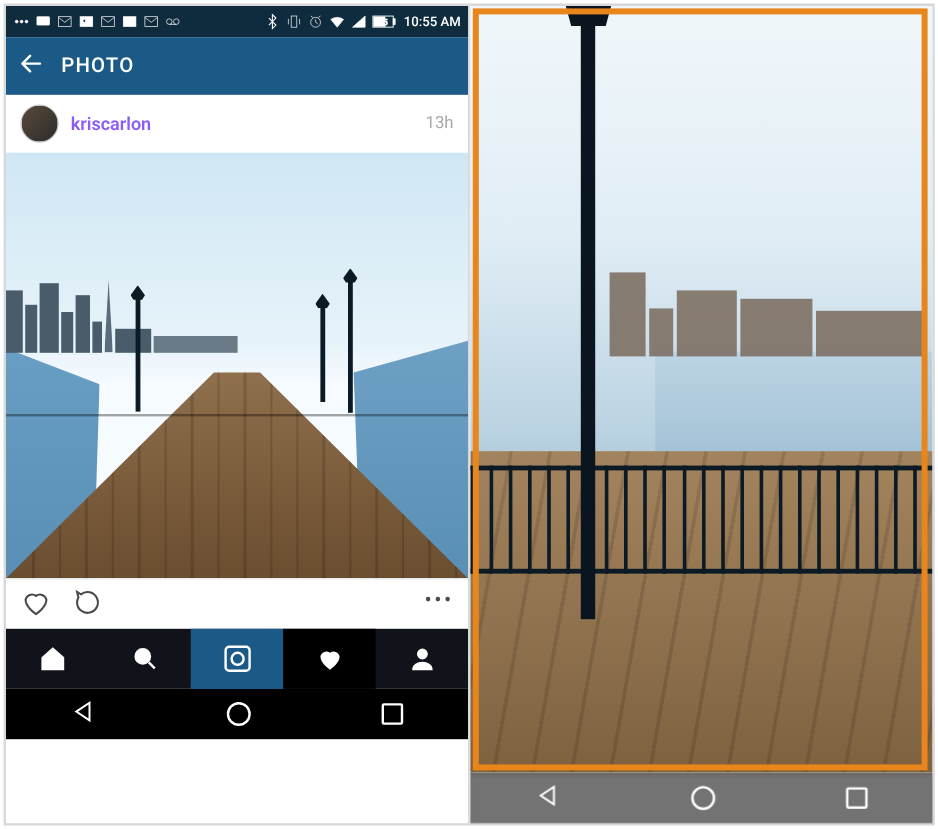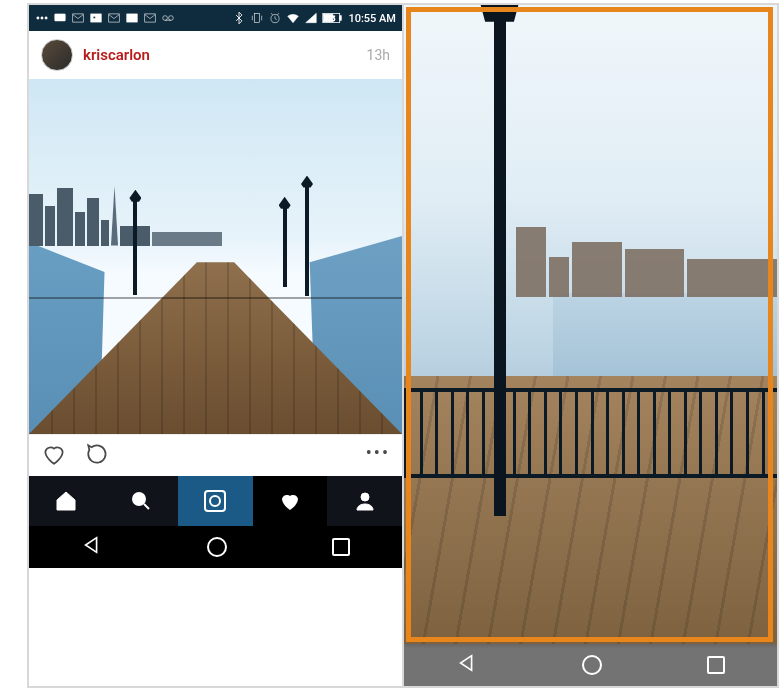--- a/index.html
+++ b/index.html
@@ -1,38 +1,38 @@
 <!DOCTYPE html>
 <html><head>
 <meta charset="utf-8">
 <style>
   * { box-sizing: border-box; margin: 0; padding: 0; }
   html, body { width: 782px; height: 691px; font-family: Roboto, "Helvetica Neue", Arial, sans-serif; background:#fff; }
-  .wrap { display:flex; width:782px; height:691px; border:3px solid #ffffff;padding-left:24px; }
+  .wrap { display:flex; width:782px; height:691px; border:3px solid #ffffff; }
   .phone { flex:1 1 50%; position:relative; border:2px solid #d8d8d8; display:flex; flex-direction:column; overflow:hidden; }
   .phone.left  { border-right-width:1px; }
   .phone.right { border-left-width:1px; }
 
   
   .statusbar { height:26px; background:#0f2b3e; color:#fff; display:flex; align-items:center; padding:0 6px; font-size:12px; }
   .statusbar .sb-left  { display:flex; gap:4px; align-items:center; }
   .statusbar .sb-right { margin-left:auto; display:flex; gap:4px; align-items:center; }
   .sb-icon { width:14px; height:14px; display:flex; align-items:center; justify-content:center; }
   .sb-icon svg { width:100%; height:100%; fill:#fff; stroke:#fff; }
   .clock { font-size:11px; font-weight:500; margin-left:2px; }
 
   
   .ig-header { height:48px; background:#1b5a87; color:#fff; display:flex; align-items:center; padding:0 10px; gap:14px; }
   .ig-header .title { font-size:17px; letter-spacing:1px; font-weight:500; }
   .back svg { width:22px; height:22px; stroke:#fff; }
 
   
   .post-head { height:48px; display:flex; align-items:center; padding:0 12px; gap:10px; }
   .avatar { width:32px; height:32px; border-radius:50%; background:linear-gradient(135deg,#5a4a3a,#2b2b2b); border:1px solid #ccc; }
-  .username { font-size:15px; color:#b91c1c; font-weight:600; }
+  .username { font-size:15px; color:#8b5cf6; font-weight:600; }
   .post-time { margin-left:auto; color:#a8a8a8; font-size:14px; }
 
   .photo { flex:0 0 auto; width:100%; height:355px; position:relative; overflow:hidden; }
   .photo .sky   { position:absolute; inset:0; background:linear-gradient(#cfe7f4 0%, #e7f3fa 45%, #f6fbff 55%); }
   .photo .boardwalk { position:absolute; left:0; right:0; bottom:0; height:62%;
       background:
         repeating-linear-gradient(90deg, rgba(0,0,0,.15) 0 2px, transparent 2px 22px),
         linear-gradient(#9a7a56 0%, #7d5e3d 60%, #6a4e30 100%);
       clip-path: polygon(0 100%, 100% 100%, 55% 22%, 45% 22%);
   }
@@ -194,20 +194,28 @@
               <rect x="1" y="1" width="22" height="12" fill="none" stroke="#fff"></rect>
               <rect x="2" y="2" width="12" height="10" fill="#fff"></rect>
               <rect x="23" y="4" width="2" height="6" fill="#fff"></rect>
               <text x="12" y="11" font-size="9" fill="#0f2b3e" text-anchor="middle">55</text>
             </svg>
           </div>
         <span class="clock">10:55 AM</span>
       </div>
     </div>
 
+    <div class="ig-header">
+      <div class="back">
+        <svg viewBox="0 0 24 24" fill="none">
+            <path d="M20 12H5M11 5l-7 7 7 7" stroke-width="2.2" stroke-linecap="round" stroke-linejoin="round"></path>
+          </svg>
+      </div>
+      <div class="title">PHOTO</div>
+    </div>
 
     <div class="post-head">
       <div class="avatar"></div>
       <div class="username">kriscarlon</div>
       <div class="post-time">13h</div>
     </div>
 
     <div class="photo">
       <div class="sky"></div>
       <div class="water-l"></div>

